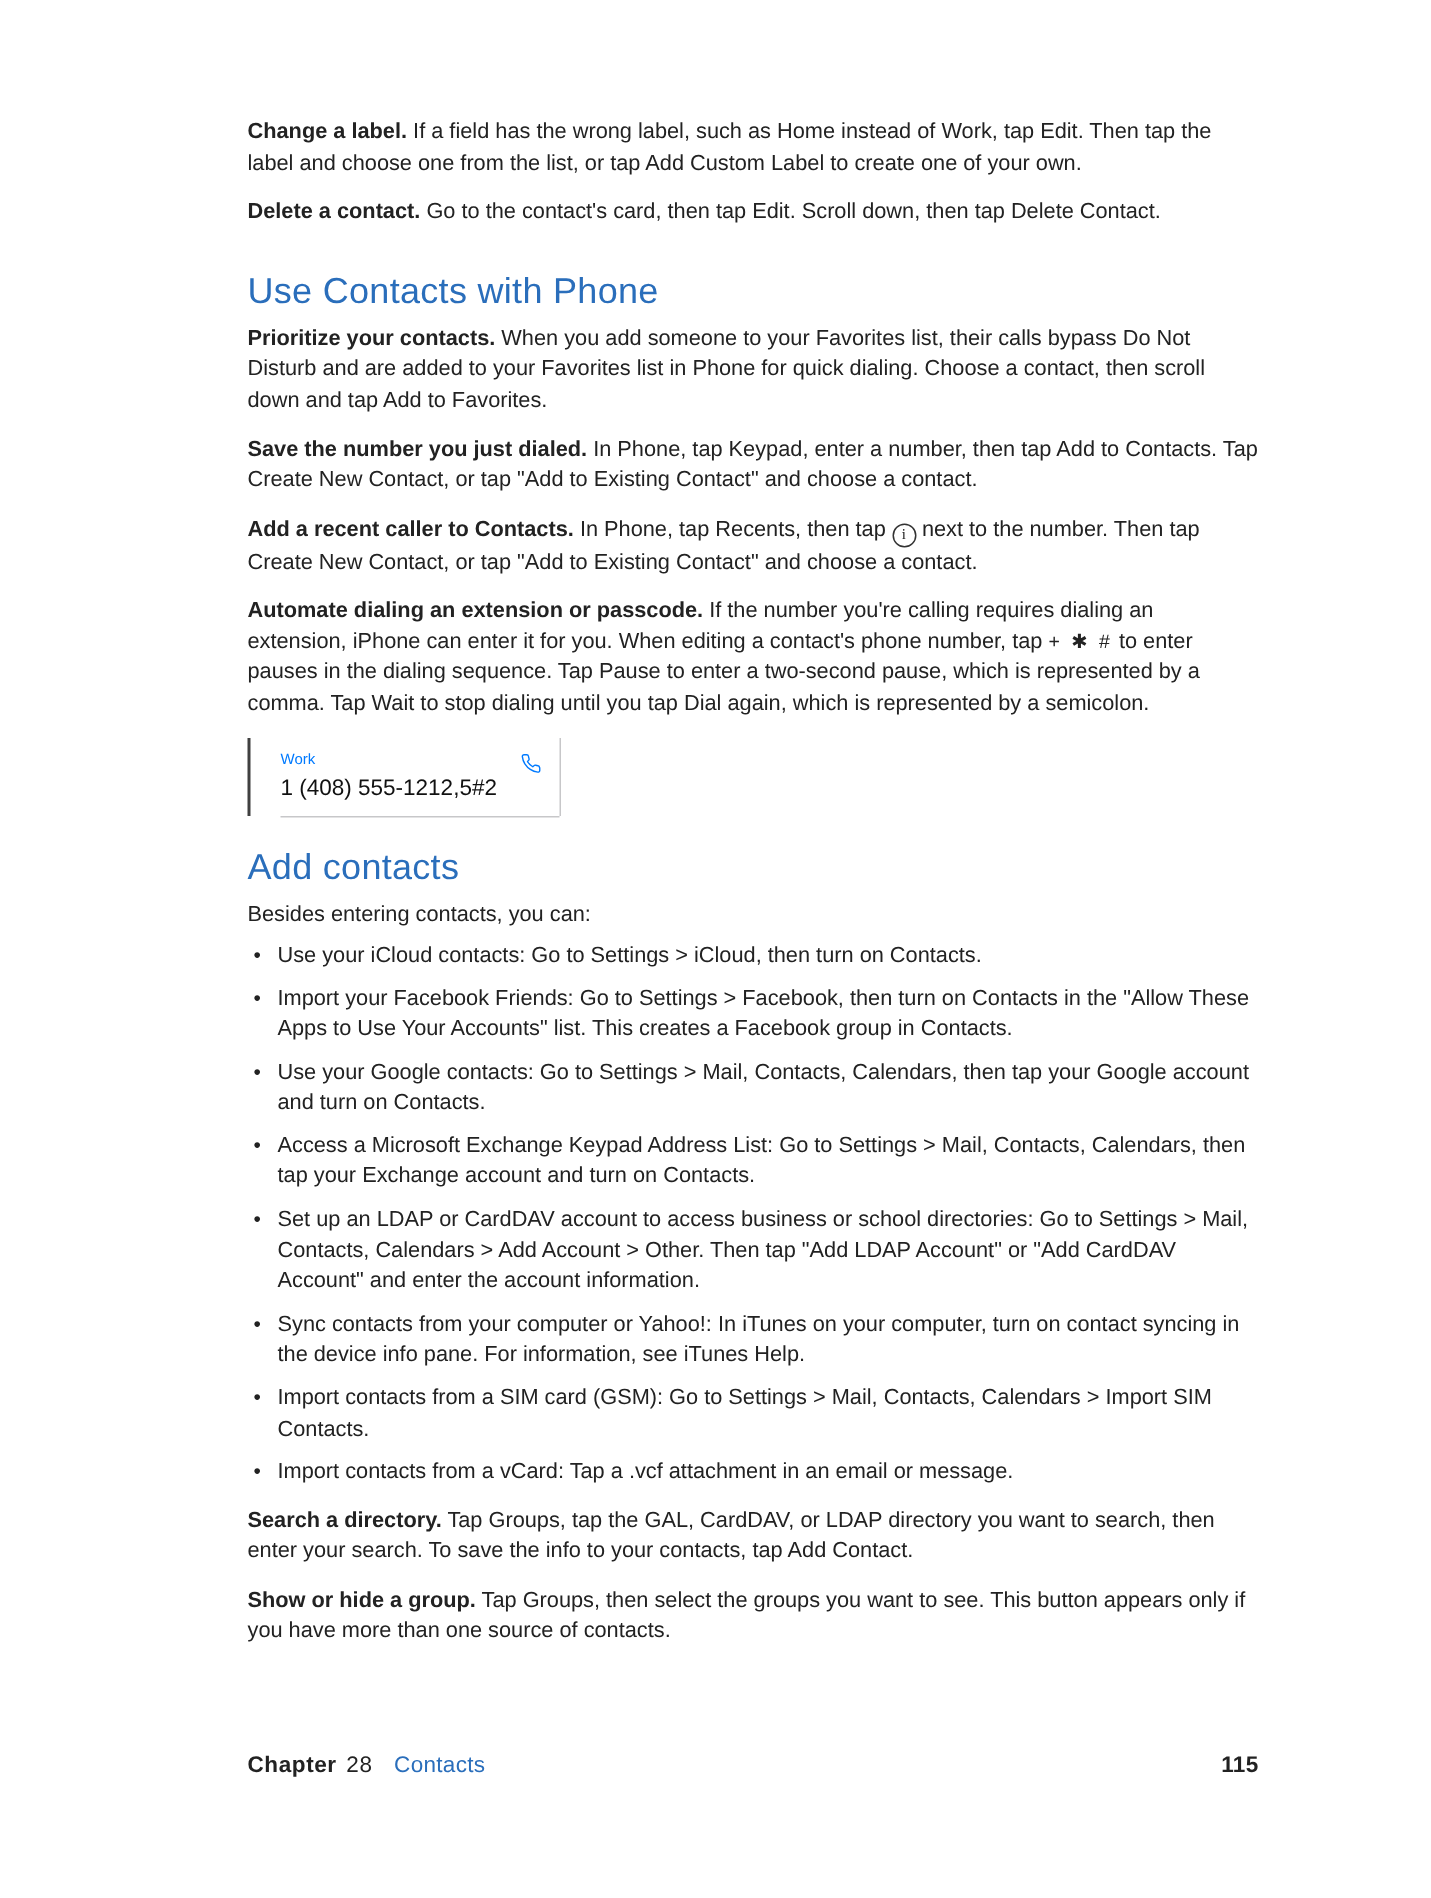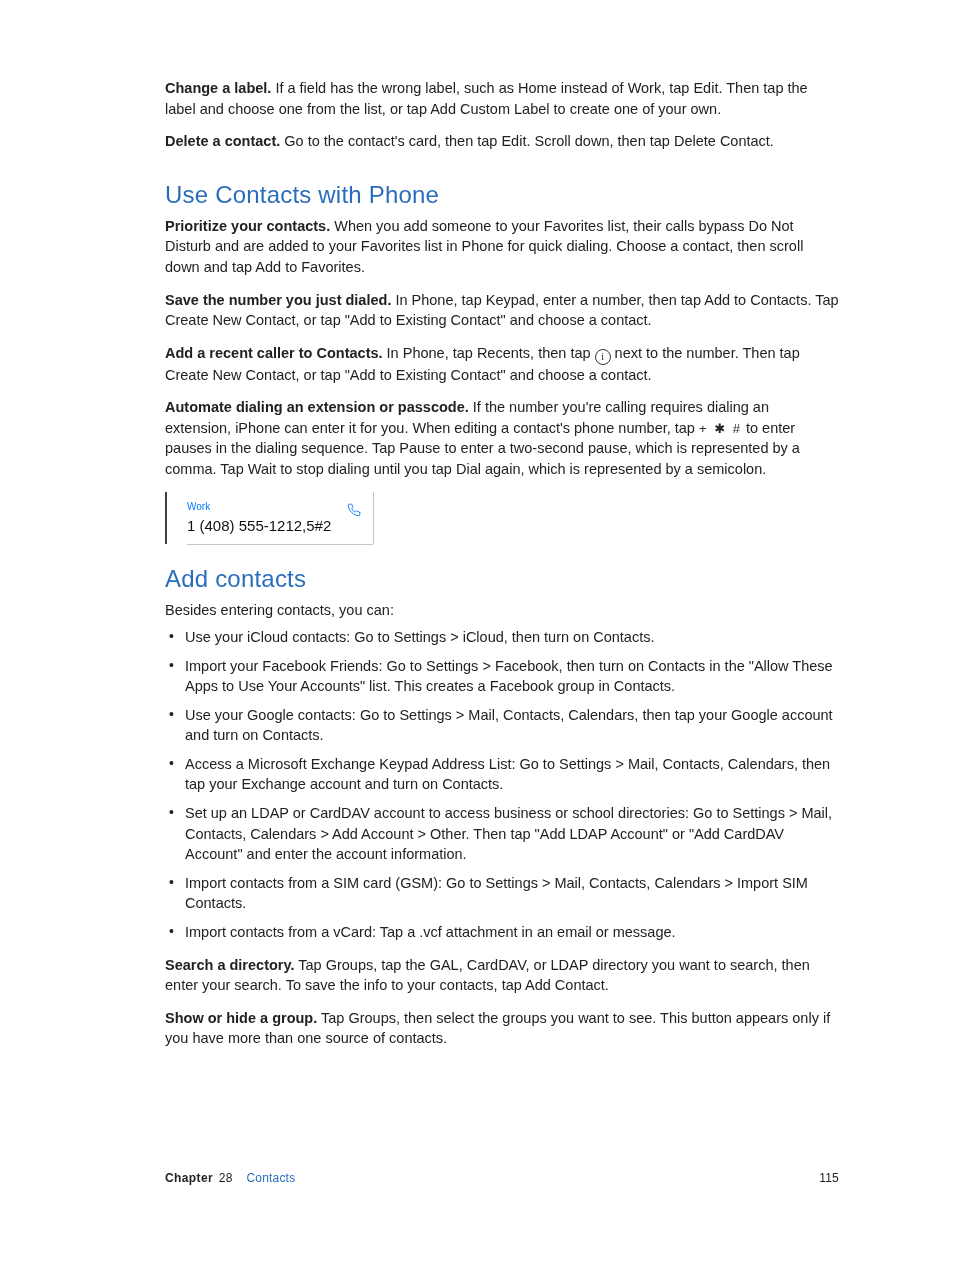--- a/index.html
+++ b/index.html
@@ -111,21 +111,21 @@
     display:block;
     position:absolute;
     left:20px;right:0;bottom:-1px;
     border-bottom:1px solid #c7c7c9;
   }
   
   .footer{
     position:absolute;
     left:165px; right:115px;
     bottom:78px;
-    font-size:12px;
+    font-size:15px;
     display:flex;
     justify-content:space-between;
     letter-spacing:.2px;
   }
   .footer .chap{font-weight:600;letter-spacing:.4px}
   .footer .chapnum{font-weight:400;margin-left:2px}
   .footer .chapname{color:var(--link-blue);margin-left:10px;font-weight:400}
 </style>
 </head>
 <body>
@@ -169,33 +169,34 @@
 
   <div class="sec">
     <h2 class="big">Add contacts</h2>
     <p style="margin-bottom:6px">Besides entering contacts, you can:</p>
     <ul class="bullets">
       <li><span class="em">Use your iCloud contacts:</span><span>  Go to Settings &gt; iCloud, then turn on Contacts.</span></li>
       <li><span class="em">Import your Facebook Friends:</span><span>  Go to Settings &gt; Facebook, then turn on Contacts in the "Allow These Apps to Use Your Accounts" list. This creates a Facebook group in Contacts.</span></li>
       <li><span class="em">Use your Google contacts:</span><span>  Go to Settings &gt; Mail, Contacts, Calendars, then tap your Google account and turn on Contacts.</span></li>
       <li><span class="em">Access a Microsoft Exchange Keypad Address List:</span><span>  Go to Settings &gt; Mail, Contacts, Calendars, then tap your Exchange account and turn on Contacts.</span></li>
       <li><span class="em">Set up an LDAP or CardDAV account to access business or school directories:</span><span>  Go to Settings &gt; Mail, Contacts, Calendars &gt; Add Account &gt; Other. Then tap "Add LDAP Account" or "Add CardDAV Account" and enter the account information.</span></li>
+      <li><span class="em">Sync contacts from your computer or Yahoo!:</span><span>  In iTunes on your computer, turn on contact syncing in the device info pane. For information, see iTunes Help.</span></li>
       <li><span class="em">Import contacts from a SIM card (GSM):</span><span>  Go to Settings &gt; Mail, Contacts, Calendars &gt; Import SIM Contacts.</span></li>
       <li><span class="em">Import contacts from a vCard:</span><span>  Tap a .vcf attachment in an email or message.</span></li>
     </ul>
     <p>
       <span class="lead">Search a directory.</span><span> Tap Groups, tap the GAL, CardDAV, or LDAP directory you want to search, then enter your search. To save the info to your contacts, tap Add Contact.</span>
     </p>
     <p>
       <span class="lead">Show or hide a group.</span><span> Tap Groups, then select the groups you want to see. This button appears only if you have more than one source of contacts.</span>
     </p>
   </div>
 
   <div class="footer">
     <div>
       <span class="chap">Chapter</span>
       <span class="chap chapnum">28</span>
       <span class="chapname">Contacts</span>
     </div>
-    <div style="font-weight:400">115</div>
+    <div style="font-weight:700">115</div>
   </div>
 
 </div>
 
 </body></html>

